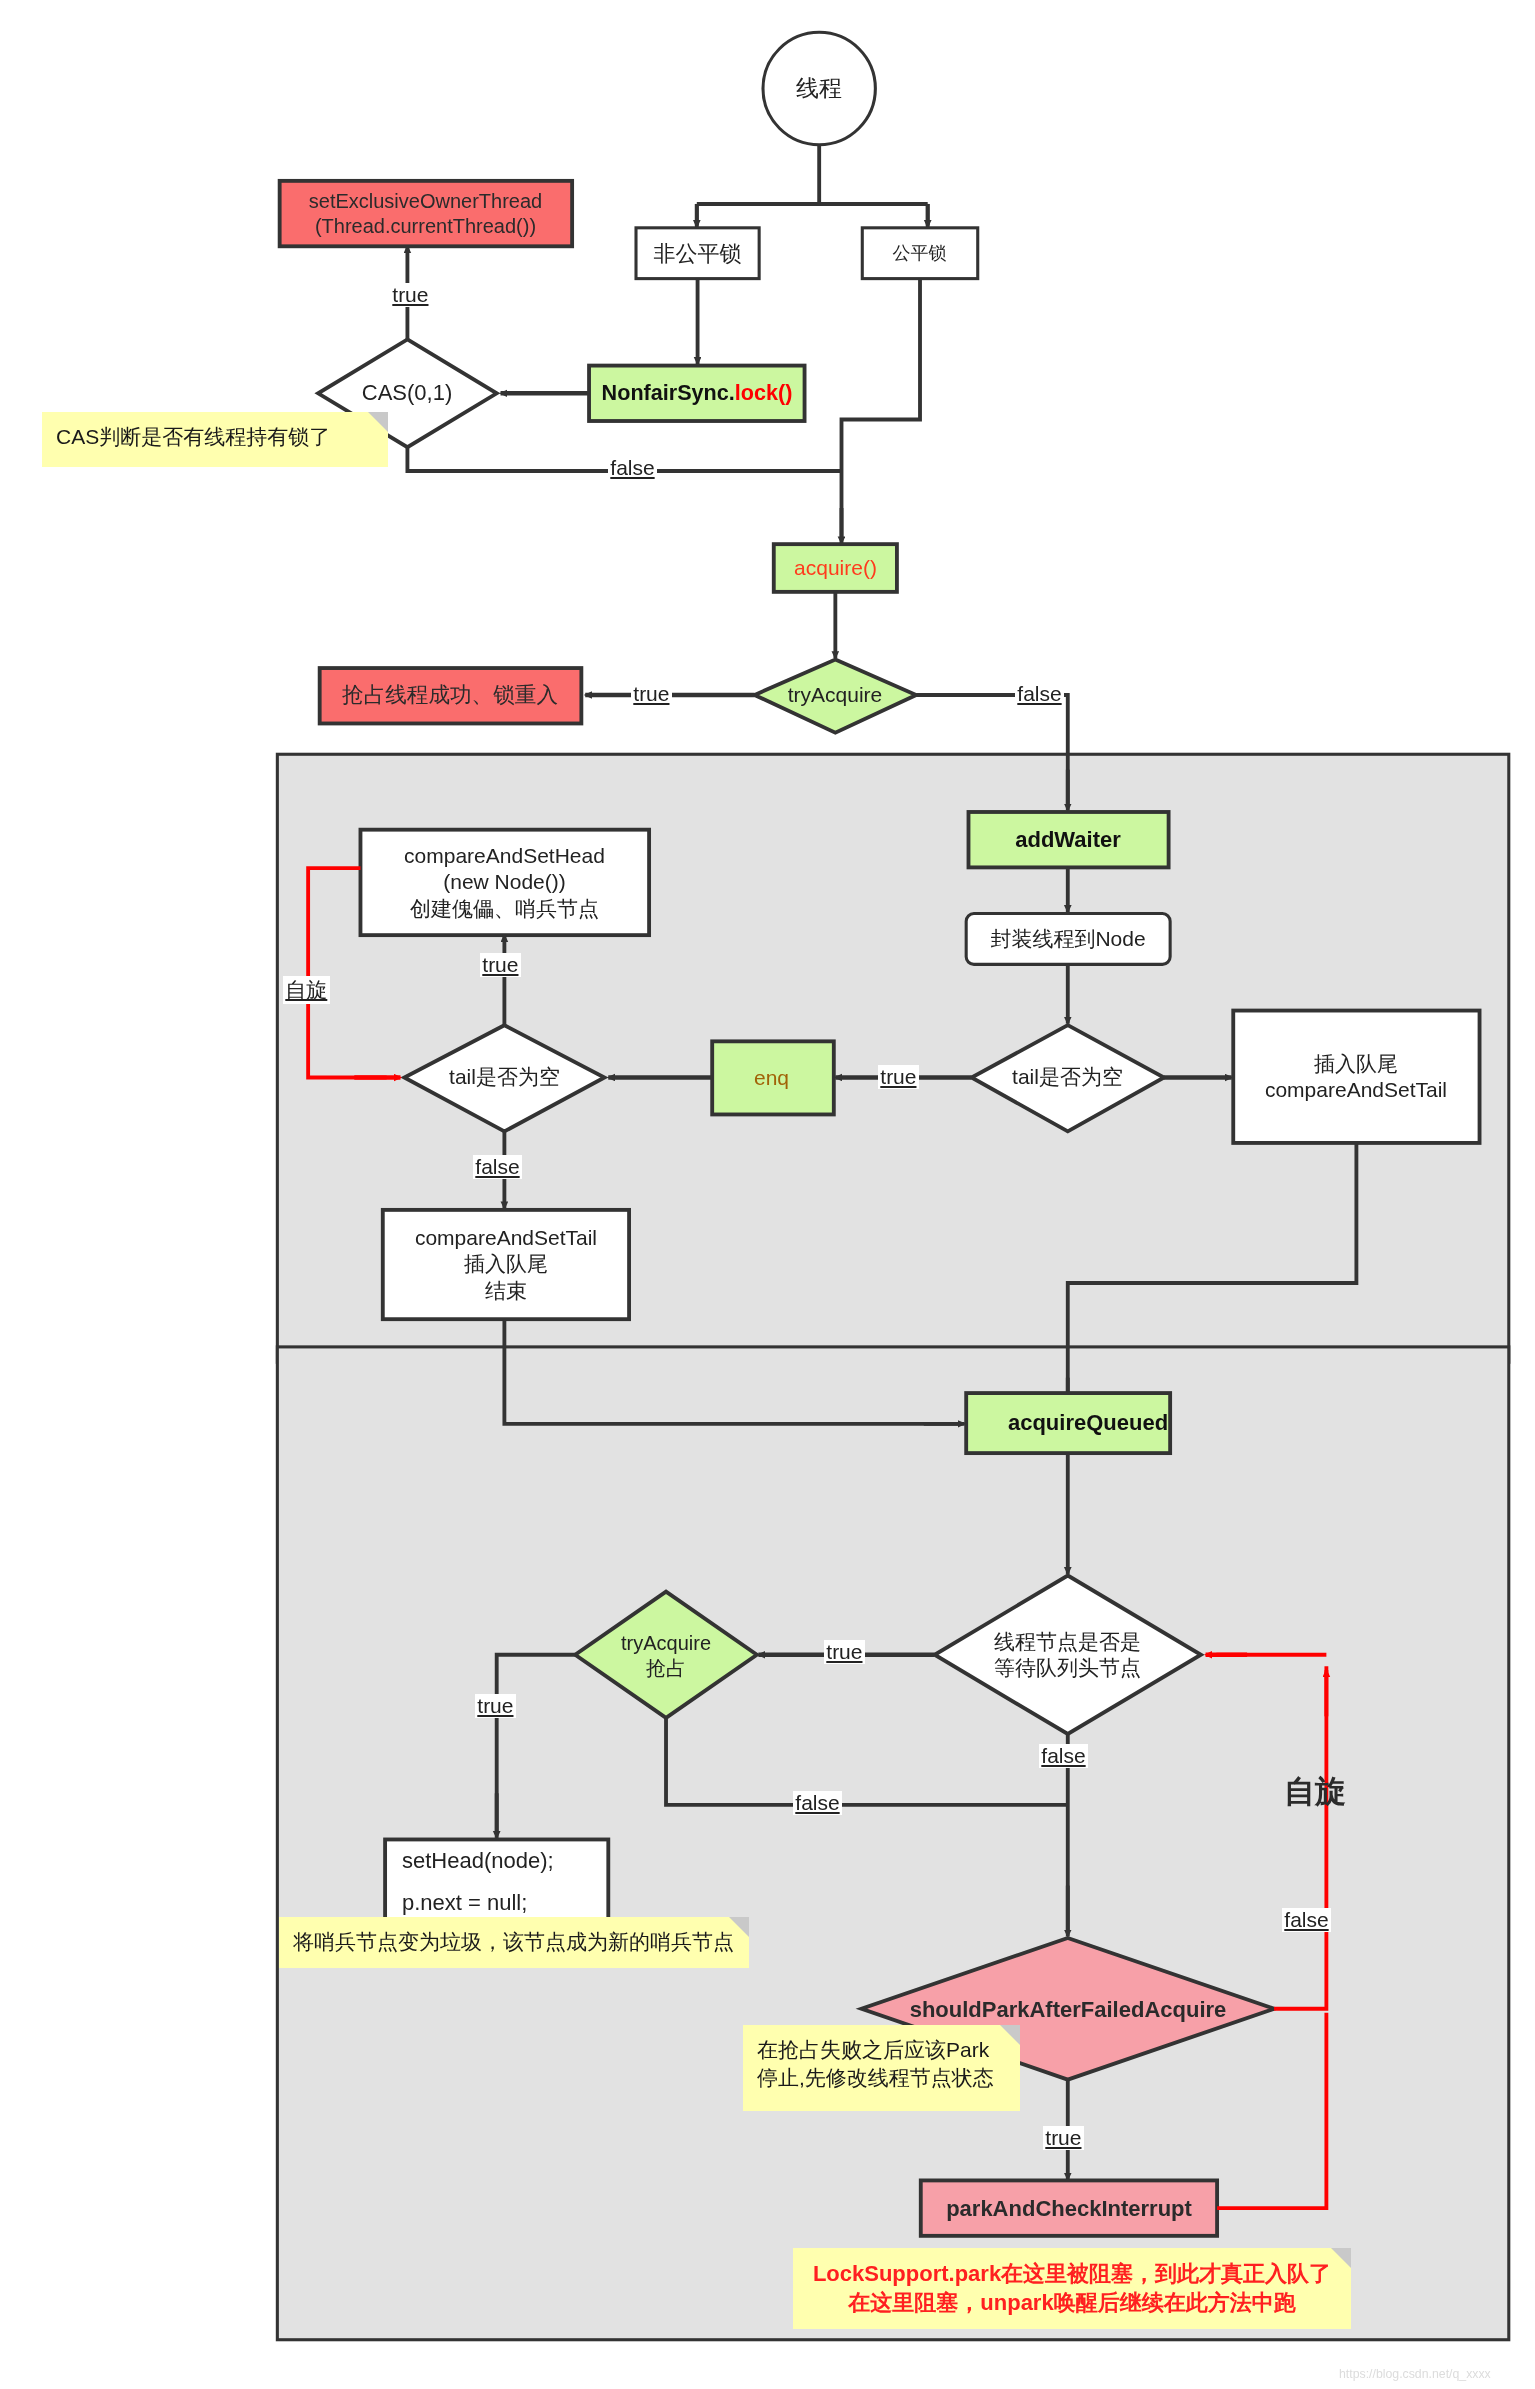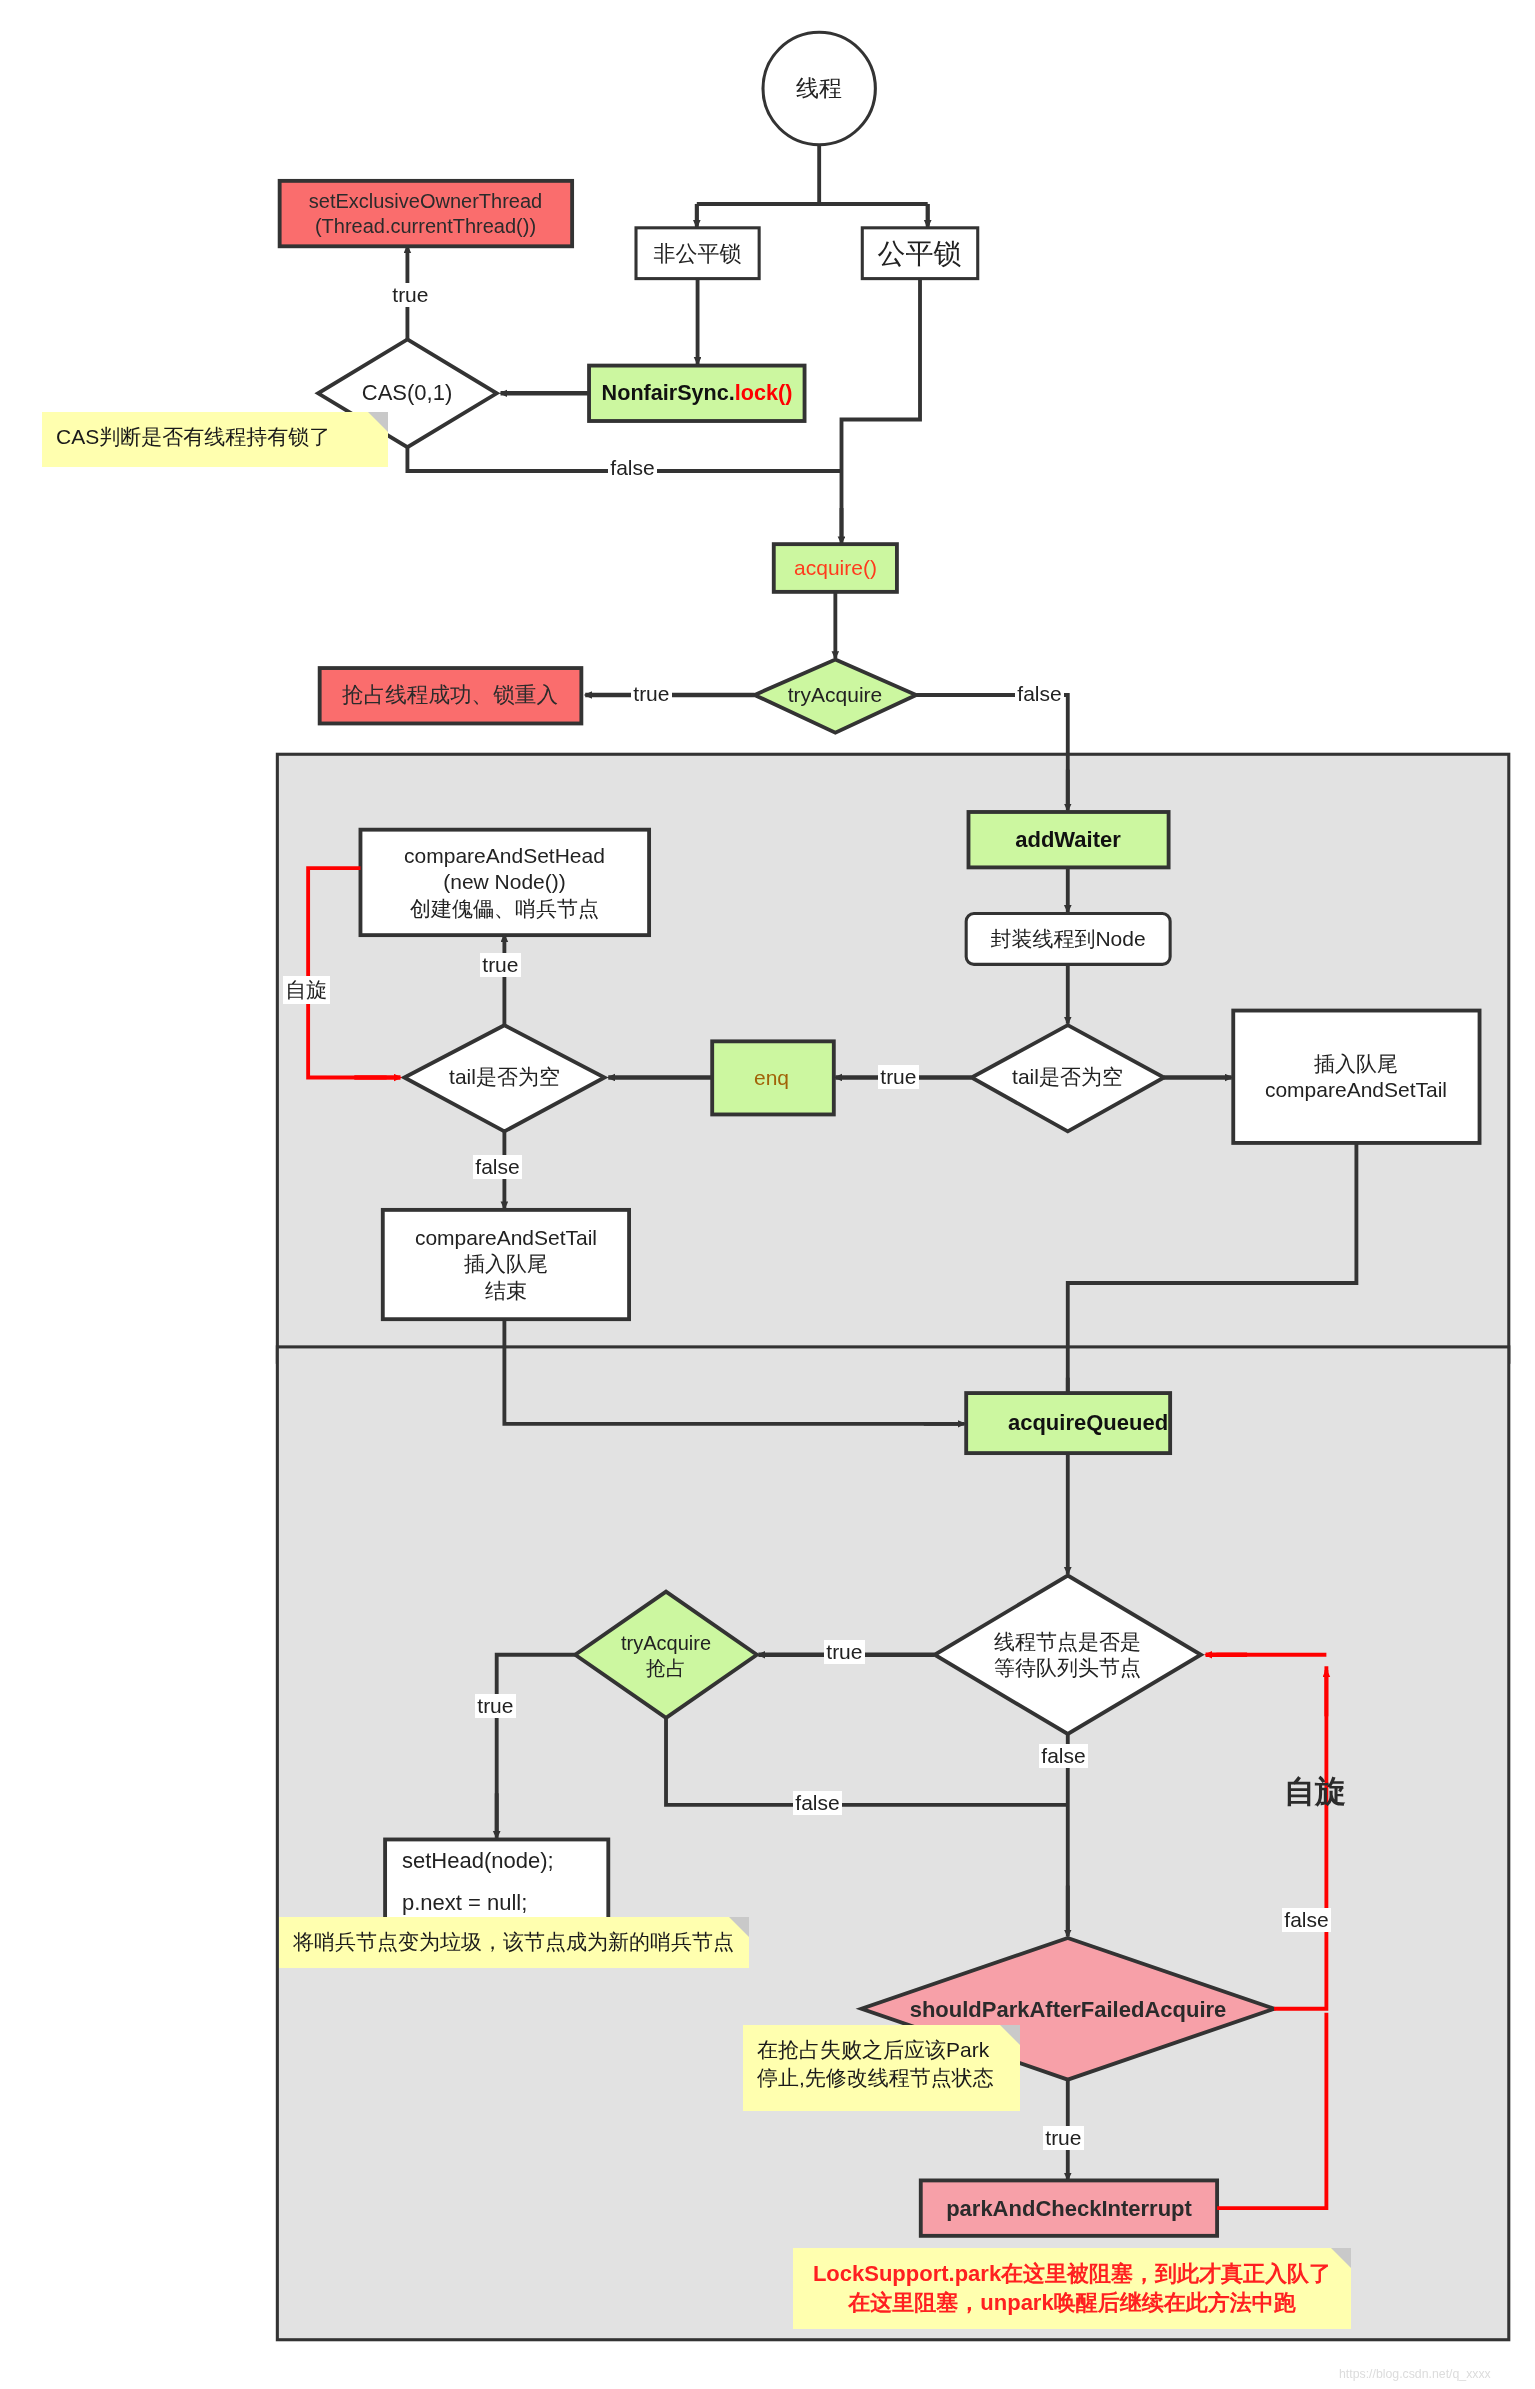--- a/index.html
+++ b/index.html
@@ -4,21 +4,21 @@
 <style>
   html,body{margin:0;padding:0;background:#ffffff;}
   body{font-family:"Liberation Sans","DejaVu Sans",sans-serif;}
   #stage{position:relative;width:1536px;height:2389px;background:#fff;overflow:hidden;}
   svg{position:absolute;left:0;top:0;width:1536px;height:2389px;}
   .node-text{position:absolute;display:flex;align-items:center;justify-content:center;
     flex-direction:column;text-align:left;pointer-events:none;line-height:1.25;}
   .nt-line{display:block;white-space:nowrap;}
   .bold{font-weight:bold;}
   .edge-label{position:absolute;background:#fff;color:#222;font-size:21px;
-    padding:0 2.3px;white-space:nowrap;}
+    padding:0 2.3px;white-space:nowrap;text-decoration:underline;}
   .spin-big{position:absolute;font-size:31px;font-weight:bold;color:#2b2b2b;white-space:nowrap;}
   .note{position:absolute;background:#ffffaf;color:#1a1a1a;font-size:21px;
     line-height:1.35;padding:10.8px 14px;box-sizing:border-box;}
   .note .fold{position:absolute;right:0;top:0;width:0;height:0;
     border-left:20px solid transparent;border-top:20px solid #c9c9c9;}
   .note-red{color:#ff2020;font-weight:bold;font-size:22px;text-align:center;}
   .wm{position:absolute;color:#dcdcdc;font-size:12.3px;}
 </style>
 </head>
 <body>
@@ -148,21 +148,21 @@
   </svg>
 
   <div class="node-text" style="left:763px;top:60px;width:112px;height:57px;font-size:23px;color:#222;">
     <span class="nt-line">线程</span>
   </div>
 
   <div class="node-text" style="left:636px;top:228px;width:123px;height:51px;font-size:22px;color:#222;">
     <span class="nt-line">非公平锁</span>
   </div>
 
-  <div class="node-text" style="left:862px;top:228px;width:115px;height:51px;font-size:28px;color:#222;">
+  <div class="node-text" style="left:862px;top:228px;width:115px;height:51px;font-size:18px;color:#222;">
     <span class="nt-line">公平锁</span>
   </div>
 
   <div class="node-text" style="left:279px;top:181px;width:293px;height:65px;font-size:20px;color:#2b2b2b;">
     <span class="nt-line">setExclusiveOwnerThread</span>
     <span class="nt-line">(Thread.currentThread())</span>
   </div>
 
   <div class="node-text" style="left:330px;top:370px;width:154px;height:46px;font-size:22px;color:#222;">
     <span class="nt-line">CAS(0,1)</span>

